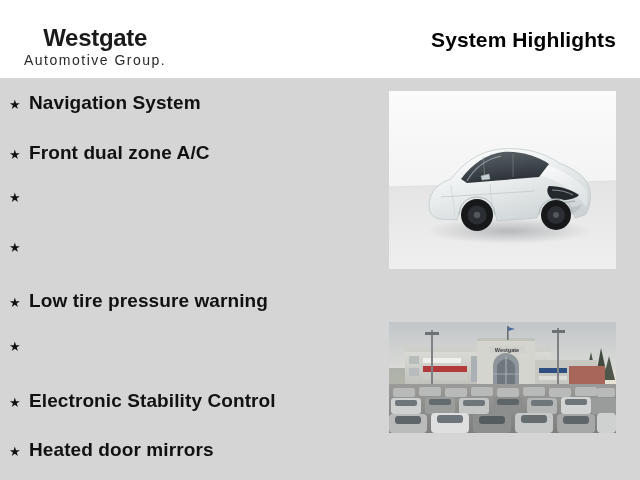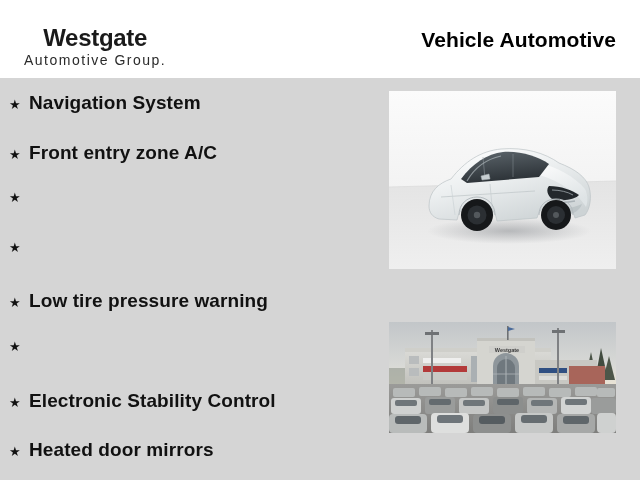--- a/index.html
+++ b/index.html
@@ -123,33 +123,33 @@
 
 <div class="slide">
 
   <div class="header">
 
     <div class="logo-block">
       <div class="logo-word">Westgate</div>
       <div class="logo-sub">Automotive Group.</div>
     </div>
 
-    <div class="slide-title">Vehicle Automotive</div>
+    <div class="slide-title">System Highlights</div>
   </div>
 
   <div class="features">
 
     <div class="feature-row">
       <span class="bullet-star">★</span>
       <span class="feature-label">Navigation System</span>
     </div>
 
     <div class="feature-row">
       <span class="bullet-star">★</span>
-      <span class="feature-label">Front entry zone A/C</span>
+      <span class="feature-label">Front dual zone A/C</span>
     </div>
 
     <div class="feature-row">
       <span class="bullet-star">★</span>
     </div>
 
     <div class="feature-row">
       <span class="bullet-star">★</span>
     </div>
 

